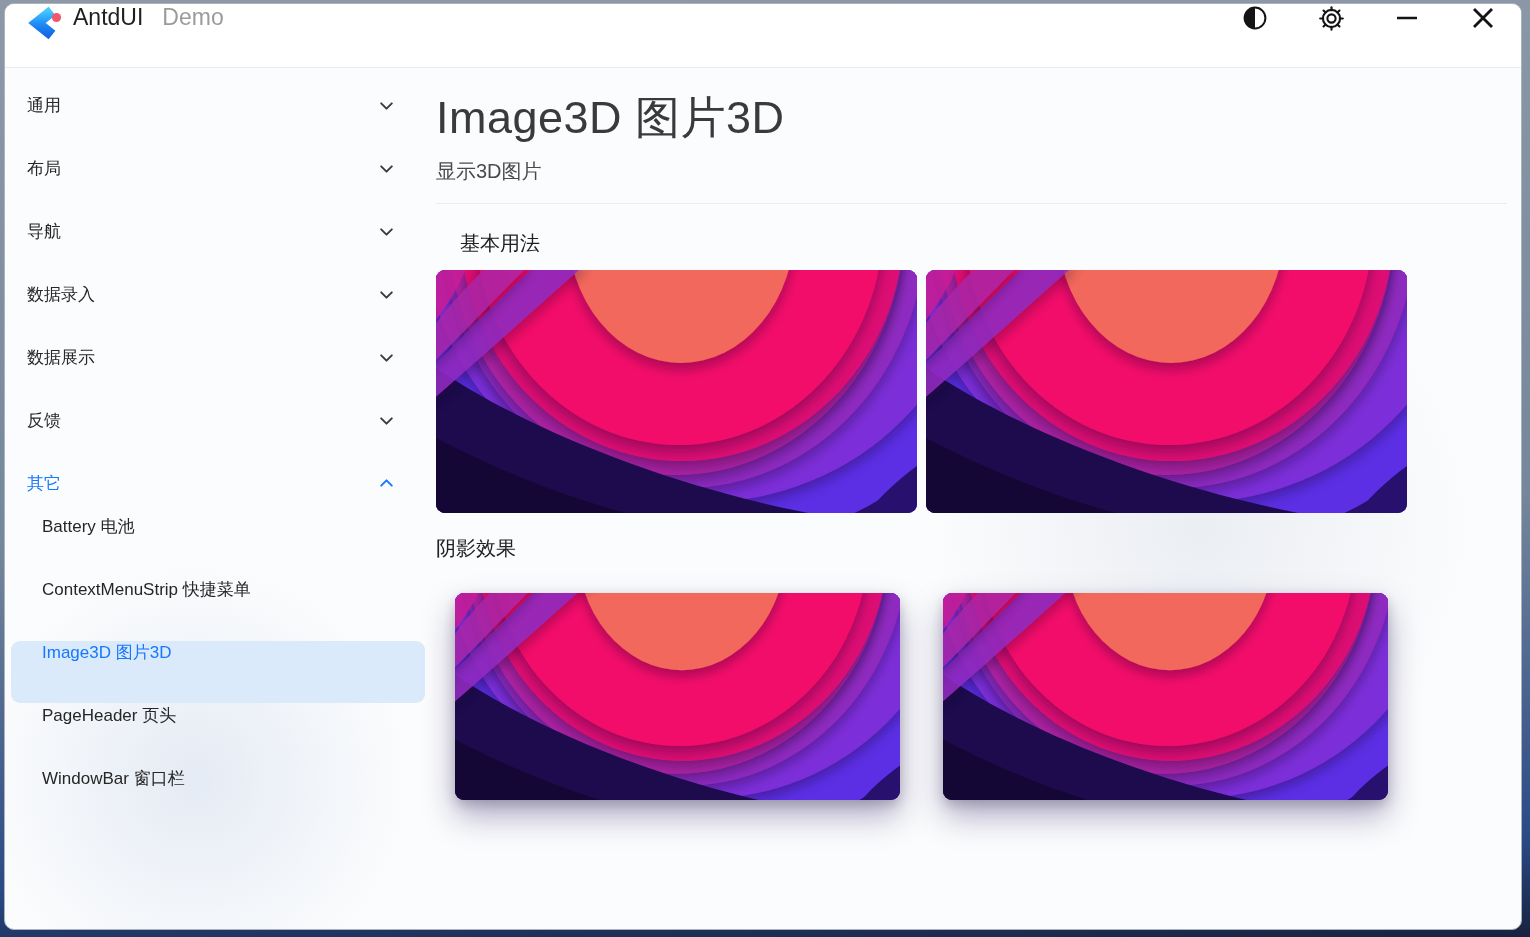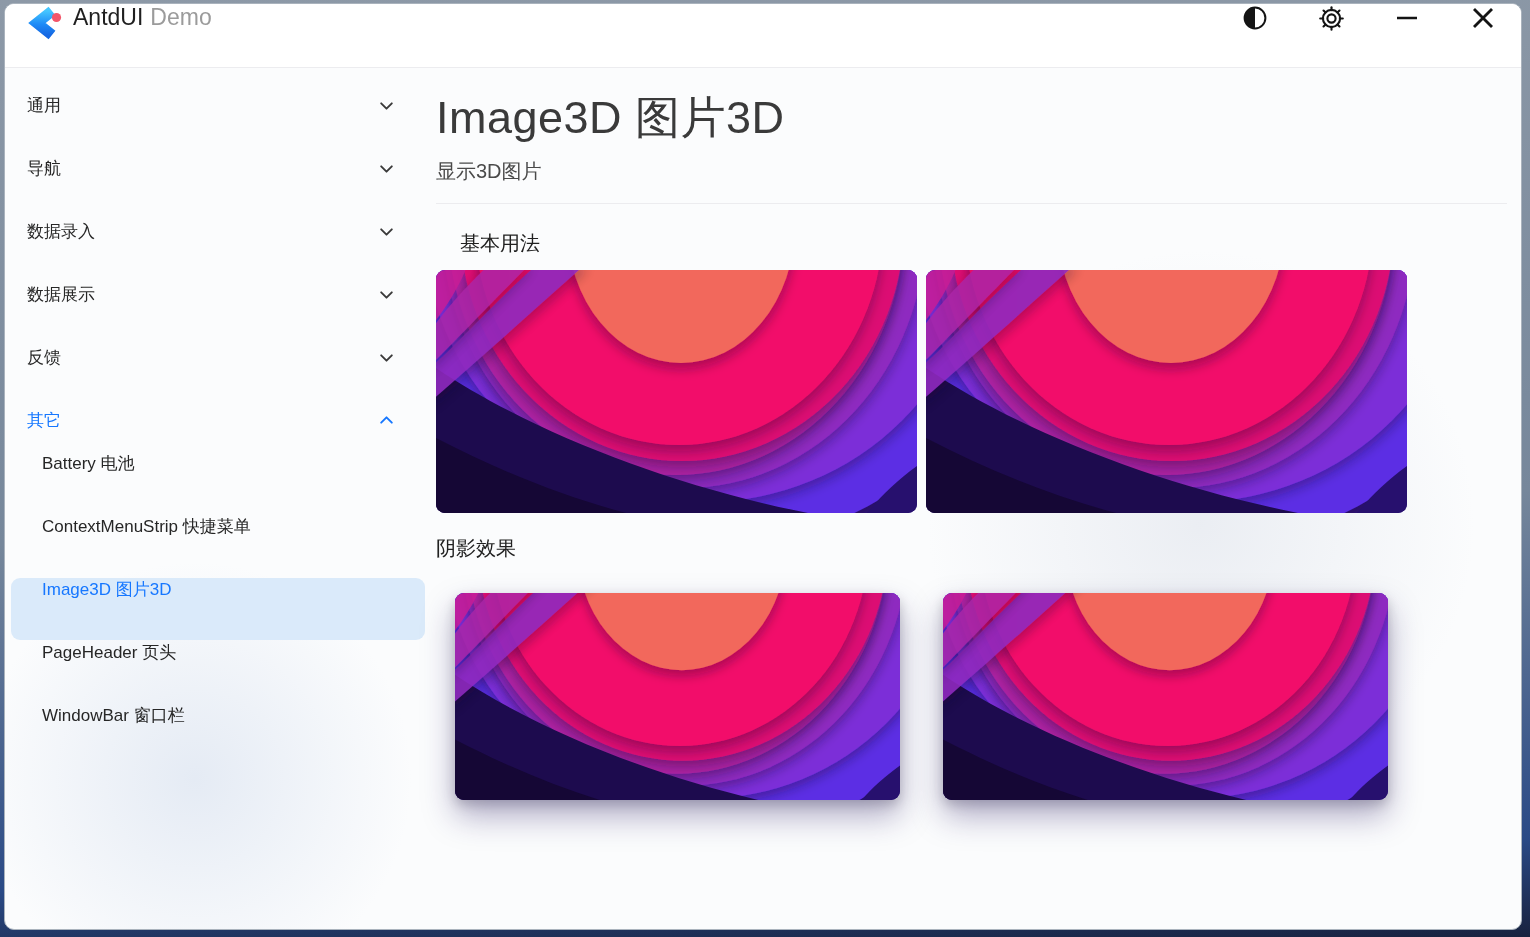--- a/index.html
+++ b/index.html
@@ -27,21 +27,21 @@
   }
 
   
   .titlebar {
     height:64px; flex:0 0 64px; display:flex; align-items:flex-start;
     padding:0 24px 0 20px; background:#fff; border-bottom:1px solid #ececef;
     position:relative; z-index:3;
   }
   .logo { width:38px; height:38px; margin-right:10px; }
   .brand { font-size:23px; color:#1f1f1f; }
-  .brand-suffix { font-size:23px; color:#9b9b9b; margin-left:7px; }
+  .brand-suffix { font-size:23px; color:#9b9b9b; margin-left:19px; }
   .win-controls { margin-left:auto; display:flex; align-items:center; gap:48px; }
   .win-btn { width:28px; height:28px; display:flex; align-items:center; justify-content:center;
     cursor:pointer; border-radius:6px; }
 
   
   .app-body { flex:1; display:flex; min-height:0; position:relative; z-index:2; }
   .sidebar { width:420px; flex:0 0 420px; padding-top:6px; }
   .group-row {
     height:63px; display:flex; align-items:center;
     padding:0 30px 0 22px; font-size:17px; color:#272727; cursor:pointer;
@@ -155,20 +155,28 @@
     <div class="sidebar">
       <div class="group-row">
         <span>通用</span>
         <span class="chev">
           <svg width="17" height="17" viewBox="0 0 16 16">
               <polyline points="3,6 8,11 13,6" fill="none" stroke="#3a3a3a" stroke-width="1.8" stroke-linecap="round" stroke-linejoin="round"></polyline>
             </svg>
         </span>
       </div>
       <div class="group-row">
+        <span>布局</span>
+        <span class="chev">
+          <svg width="17" height="17" viewBox="0 0 16 16">
+              <polyline points="3,6 8,11 13,6" fill="none" stroke="#3a3a3a" stroke-width="1.8" stroke-linecap="round" stroke-linejoin="round"></polyline>
+            </svg>
+        </span>
+      </div>
+      <div class="group-row">
         <span>导航</span>
         <span class="chev">
           <svg width="17" height="17" viewBox="0 0 16 16">
               <polyline points="3,6 8,11 13,6" fill="none" stroke="#3a3a3a" stroke-width="1.8" stroke-linecap="round" stroke-linejoin="round"></polyline>
             </svg>
         </span>
       </div>
       <div class="group-row">
         <span>数据录入</span>
         <span class="chev">

